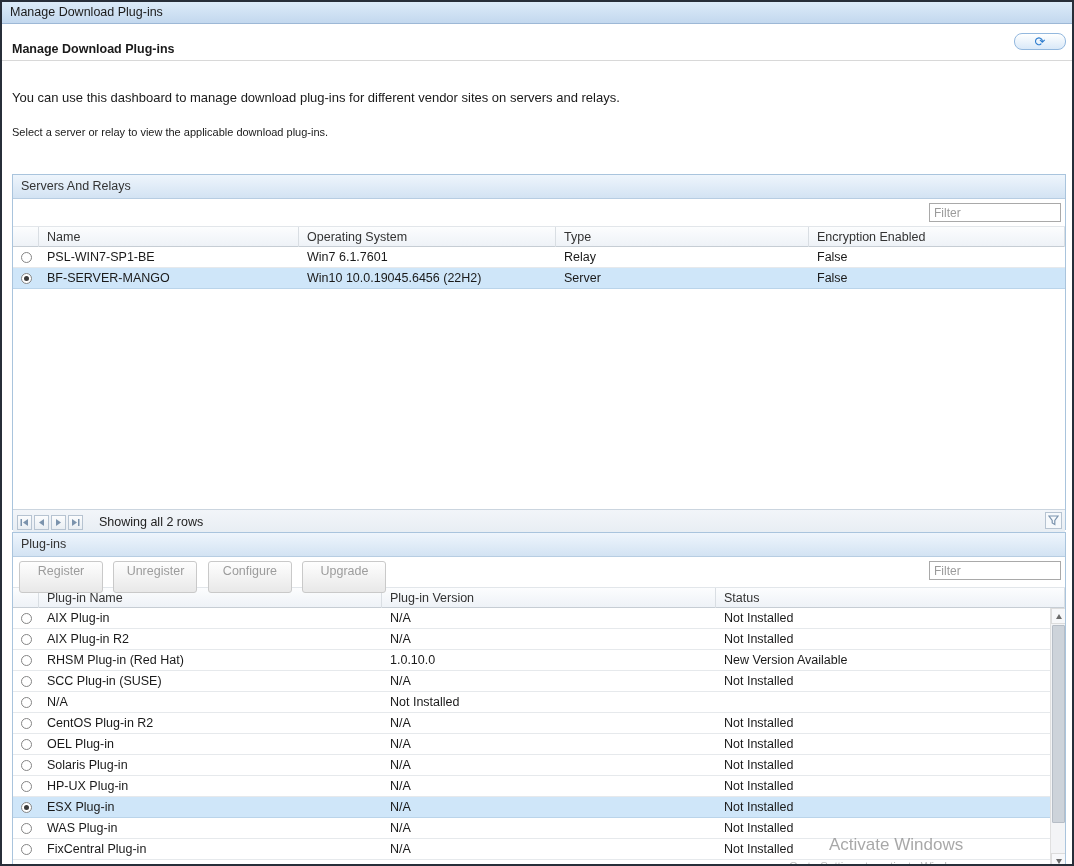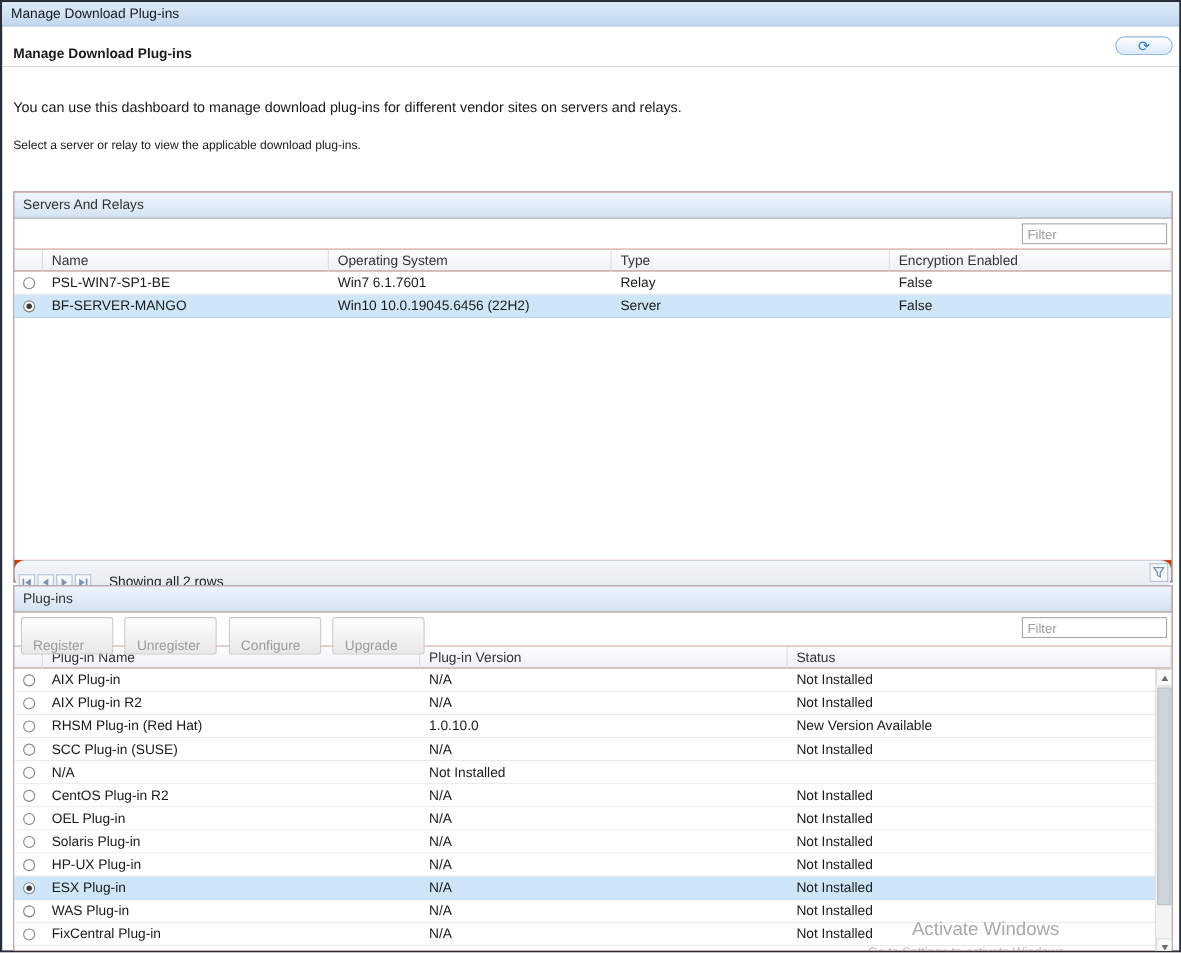--- a/index.html
+++ b/index.html
@@ -20,21 +20,21 @@
     position:absolute; top:31px; right:6px; width:52px; height:17px;
     border:1px solid #93b8de; border-radius:8px;
     background:linear-gradient(#ffffff,#d9e9f8);
     display:flex; align-items:center; justify-content:center; cursor:pointer;
   }
   .refresh-icon{ color:#2b7bce; font-size:13px; line-height:1; }
   .heading-rule{ position:absolute; top:58px; left:0; right:0; border-top:1px solid #d8d8d8; }
   .intro1{ position:absolute; top:88px; left:10px; font-size:13px; }
   .intro2{ position:absolute; top:124px; left:10px; font-size:11px; }
 
-  .panel{ position:absolute; left:10px; width:1054px; border:1px solid #a9c4dd; background:#c2410c; }
+  .panel{ position:absolute; left:10px; width:1054px; border:1px solid #a9c4dd; background:#8b5cf6; }
   .servers-panel{ top:172px; height:356px; }
   .plugins-panel{ top:530px; height:336px; }
   .panel-header{
     height:24px; background:linear-gradient(#eef5fc,#d3e3f3);
     border-bottom:1px solid #b7cde2; line-height:23px; padding:0 8px; color:#333;
   }
 
   .filter-row{ height:27px; position:relative; background:#fff; }
   .filter-input{
     position:absolute; right:4px; top:4px; width:132px; height:19px;
@@ -60,41 +60,41 @@
     background:#fff; display:inline-block; position:relative;
   }
   .radio.checked::after{
     content:""; position:absolute; left:2px; top:2px; width:5px; height:5px;
     border-radius:50%; background:#3a3a3a;
   }
 
   .servers-body{ height:262px; overflow:hidden; background:#fff; }
   .servers-footer{
     height:22px; background:linear-gradient(#f2f5f9,#e7edf3);
-    border-top:1px solid #cbd5df; display:flex; 
-    padding:12px 4px; position:relative;border-radius:10px;
+    border-top:1px solid #cbd5df; display:flex; align-items:center;
+    padding:12px 4px; position:relative;
   }
   .pager-btn{
     width:15px; height:15px; border:1px solid #b6c3d1;
     background:linear-gradient(#fbfcfd,#e9eef3); margin-right:2px;
     display:inline-flex; align-items:center; justify-content:center; cursor:pointer;
   }
   .pager-status{ margin-left:14px; color:#222; }
   .grid-options{
     position:absolute; right:3px; top:2px; width:17px; height:17px;
     border:1px solid #b6c3d1; background:#f6f9fc;
     display:flex; align-items:center; justify-content:center; cursor:pointer;
   }
 
   .toolbar{ height:30px; position:relative; padding:4px 6px; background:#fff; }
   .tb-btn{
-    display:inline-block; min-width:84px; height:21px; margin-right:7px;
+    display:inline-block; min-width:84px; height:32px; margin-right:7px;
     border:1px solid #c9c9c9; border-radius:3px;
     background:linear-gradient(#fefefe,#e8e8e8);
-    line-height:19px; padding:16px 10px; color:#333; cursor:pointer;
+    text-align:center; line-height:19px; padding:0 10px; color:#333; cursor:pointer;
   }
   .tb-btn.disabled{ color:#9c9c9c; cursor:default; }
 
   .plugins-body{ position:relative; height:261px; overflow:hidden; background:#fff; }
 
   .scrollbar{
     position:absolute; top:0; right:0; width:15px; height:100%;
     background:#f3f4f6; border-left:1px solid #e0e0e0;
   }
   .sb-btn{

